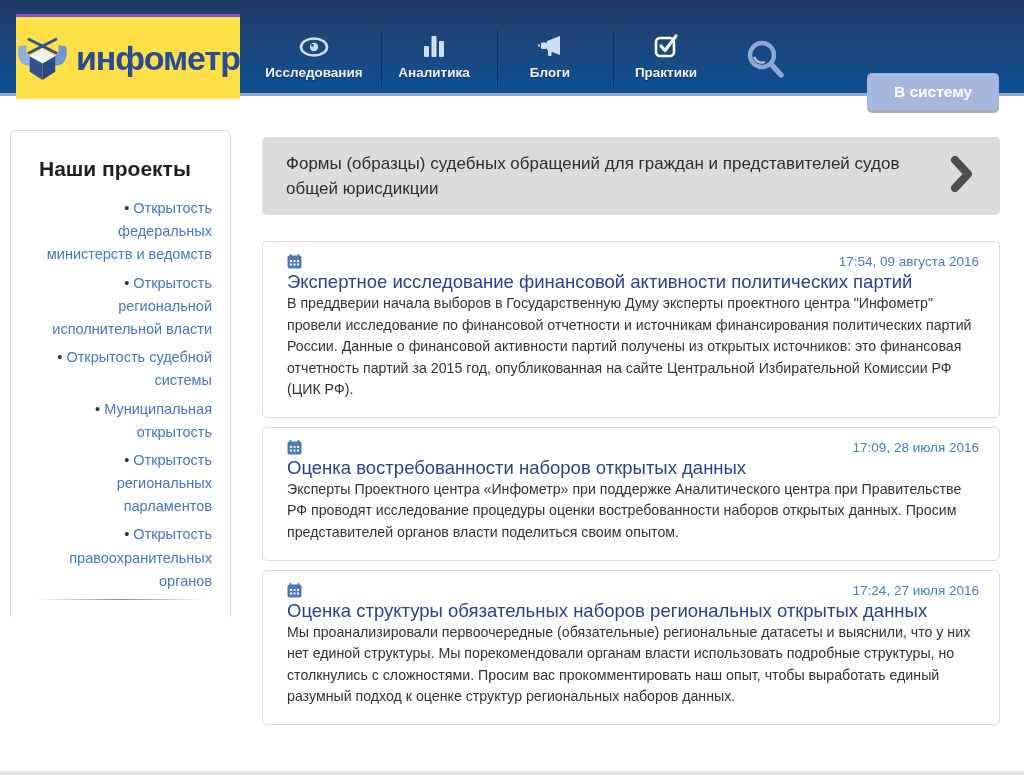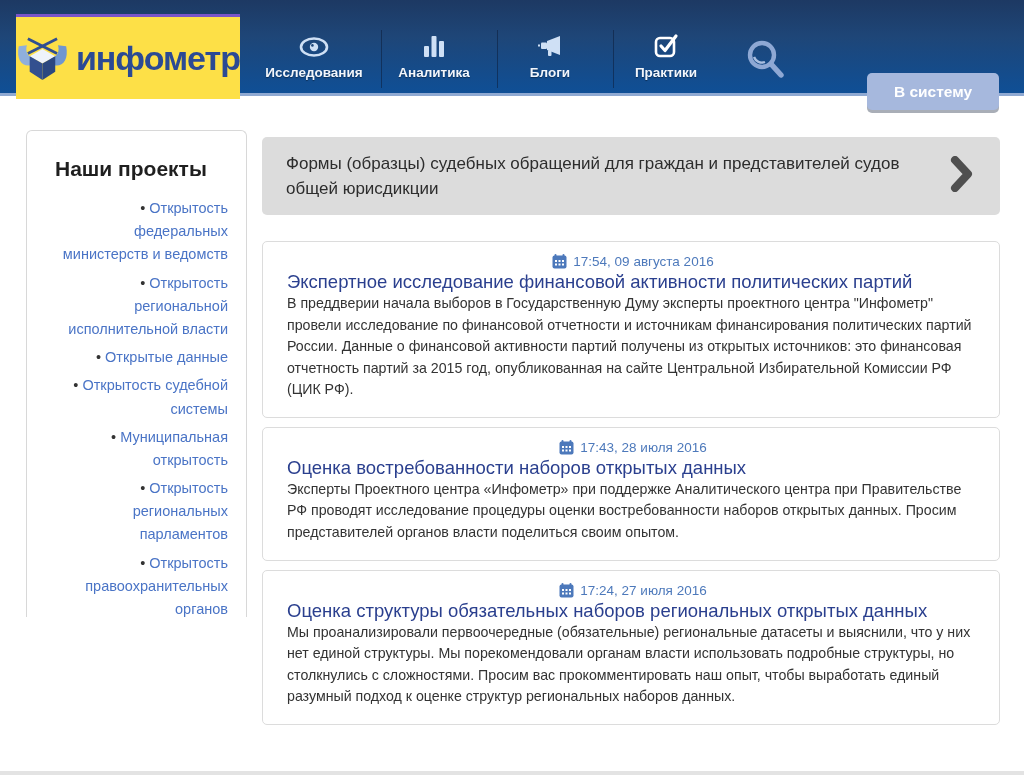--- a/index.html
+++ b/index.html
@@ -48,21 +48,21 @@
     background:#a6b8dd; border:none; border-radius:5px;
     color:#ffffff; font-weight:bold; font-size:15.5px;
     font-family:"Liberation Sans", sans-serif;
     box-shadow:0 3px 0 rgba(8,24,48,0.35);
     cursor:pointer;
     margin-top:33px;
   }
 
   
   .sidebar {
-    position:absolute; left:26px; top:130px; width:221px; height:487px;
+    position:absolute; left:10px; top:130px; width:221px; height:487px;
     background:#ffffff; border:1px solid #d8d8d8; border-bottom:none;
     border-radius:6px 6px 0 0;
     padding:26px 18px 0 20px;
     overflow:hidden; z-index:3;
   }
   .sidebar-title {
     font-size:21px; font-weight:bold; color:#1f1f1f; margin:0 0 16px 8px;
   }
   .project-list { list-style:none;text-align:right; }
   .project-list li {
@@ -97,21 +97,21 @@
   }
   .banner-text { font-size:17px; line-height:1.5; color:#2d2d2d; max-width:620px; }
   .banner-chevron {
     position:absolute; right:26px; top:50%; transform:translateY(-50%);
   }
   .card {
     background:#ffffff; border:1px solid #dcdcdc; border-radius:5px;
     padding:12px 20px 16px 24px; margin-bottom:9px;
   }
   .card-date {
-    display:flex; justify-content:center; align-items:center; gap:6px;
+    display:flex; justify-content:space-between; align-items:center; gap:6px;
     color:#4d79bb; font-size:13.5px;
   }
   .card-title { display:block; margin-top:2px; font-size:18.5px; color:#2a3f8e;
     text-decoration:none; cursor:pointer; }
   .card-body { margin-top:0; font-size:14.2px; line-height:1.52; color:#333; }
   .bottom-strip {
     position:absolute; left:0; bottom:0; width:1024px; height:4px;
     background:#e3e3e3; z-index:1;
   }
 </style>
@@ -184,21 +184,20 @@
   </svg>
 </div>
 
 <button class="login-btn">В систему</button>
 
 <div class="sidebar">
   <h2 class="sidebar-title">Наши проекты</h2>
   <ul class="project-list">
     <li><a>Открытость федеральных министерств и ведомств</a></li>
     <li><a>Открытость региональной исполнительной власти</a></li>
-    <li><a>Открытые данные</a></li>
     <li><a>Открытость судебной системы</a></li>
     <li><a>Муниципальная открытость</a></li>
     <li><a>Открытость региональных парламентов</a></li>
     <li><a>Открытость правоохранительных органов</a></li>
   </ul>
   <div class="divider first"></div>
   <div class="stat-caption">В системе "Инфометр" зарегистрирован</div>
   <div class="stat-number">3131</div>
   <div class="stat-caption2">представитель органов власти</div>
 
@@ -244,21 +243,21 @@
         <rect x="10.5" y="0" width="2" height="3.5" rx="1" fill="#4d79bb"></rect>
         <g fill="#ffffff">
           <rect x="3" y="6" width="2" height="2"></rect>
             <rect x="6.5" y="6" width="2" height="2"></rect>
             <rect x="10" y="6" width="2" height="2"></rect>
           <rect x="3" y="9.5" width="2" height="2"></rect>
             <rect x="6.5" y="9.5" width="2" height="2"></rect>
             <rect x="10" y="9.5" width="2" height="2"></rect>
         </g>
       </svg>
-      <span>17:43, 28 июля 2016</span>
+      <span>17:09, 28 июля 2016</span>
     </div>
     <a class="card-title">Оценка востребованности наборов открытых данных</a>
     <p class="card-body">Эксперты Проектного центра «Инфометр» при поддержке Аналитического центра при Правительстве РФ проводят исследование процедуры оценки востребованности наборов открытых данных. Просим представителей органов власти поделиться своим опытом.</p>
   </div>
 
   <div class="card">
     <div class="card-date">
       <svg width="15" height="15" viewBox="0 0 15 15">
         <rect x="0.5" y="1.5" width="14" height="13" rx="2" fill="#4d79bb"></rect>
         <rect x="2.5" y="0" width="2" height="3.5" rx="1" fill="#4d79bb"></rect>

